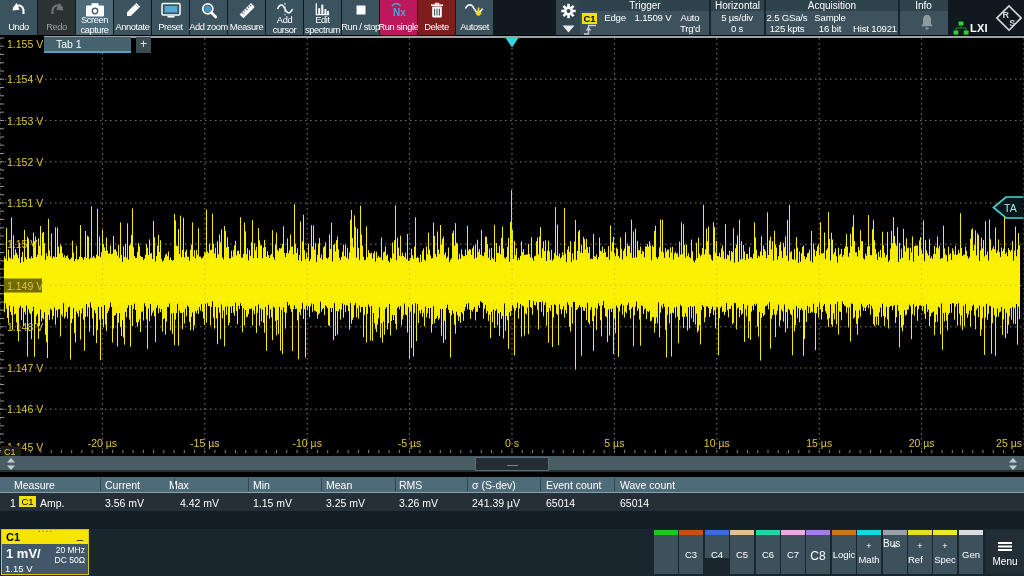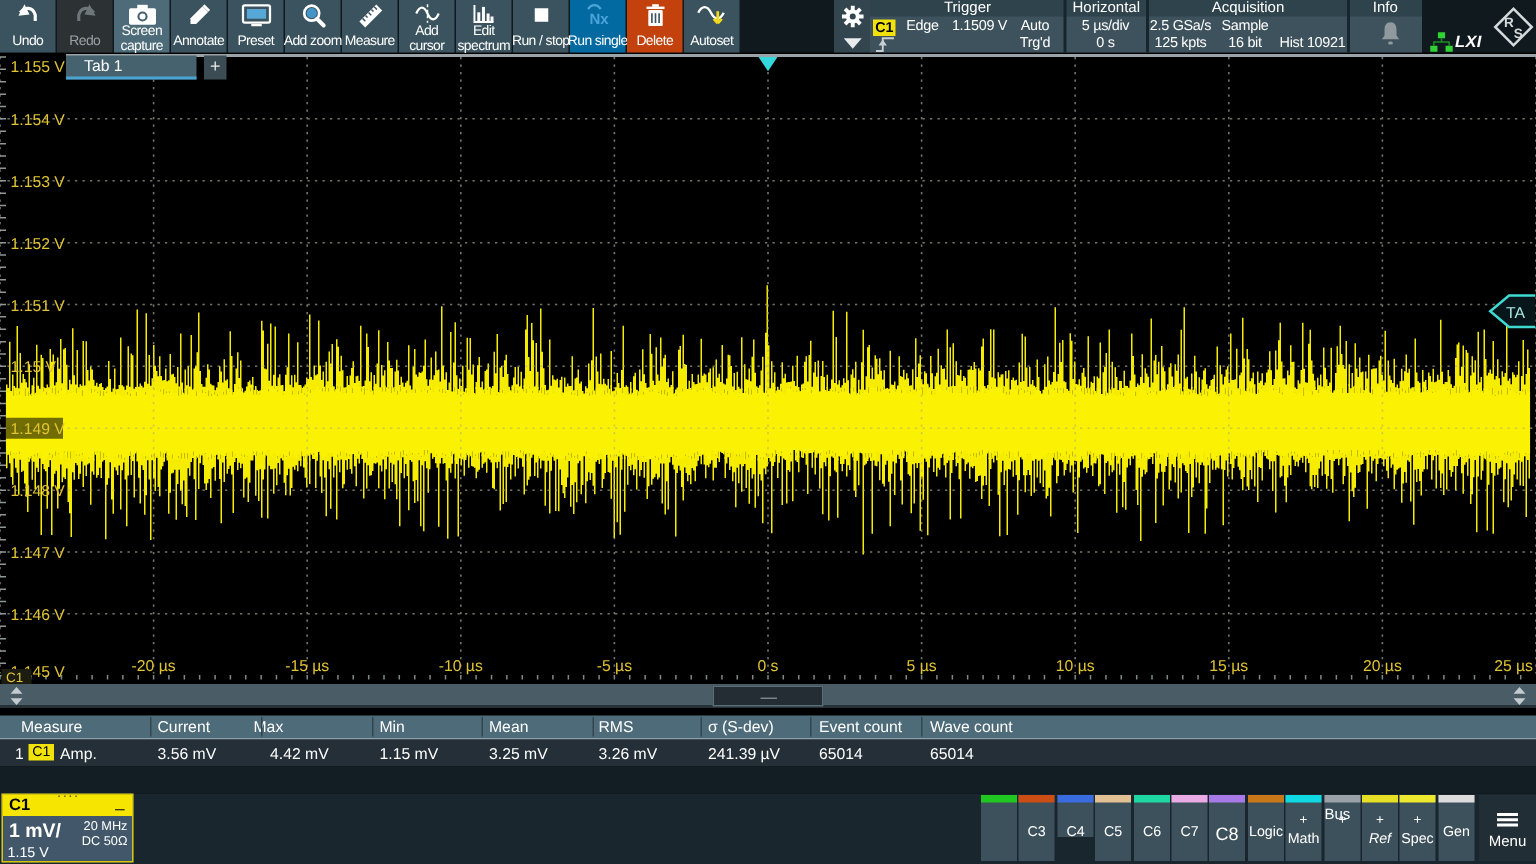--- a/index.html
+++ b/index.html
@@ -90,28 +90,28 @@
           <rect x="13" y="9" width="2" height="3.6" fill="#fff"></rect>
         </svg></div>
       <div class="tlabel2" style="color:#fff">Edit<br>spectrum</div>
     </div>
     <div class="tbtn" style="left:342px;background:#3a535e">
       <div class="ticon"><svg width="16" height="16" viewBox="0 0 16 16">
           <rect x="3.5" y="3.5" width="9" height="9" fill="#fff"></rect>
         </svg></div>
       <div class="tlabel" style="color:#fff">Run / stop</div>
     </div>
-    <div class="tbtn" style="left:380px;background:#0369a1">
+    <div class="tbtn" style="left:380px;background:#be185d">
       <div class="ticon"><svg width="24" height="16" viewBox="0 0 24 16">
           <path d="M5 4 C7.5 0.5, 11 0.5, 13.5 4" fill="none" stroke="#4aa4d8" stroke-width="1.5"></path>
           <text x="6" y="14" font-family="Liberation Sans" font-size="10" font-weight="bold" fill="#4aa4d8">Nx</text>
         </svg></div>
       <div class="tlabel" style="color:#fff">Run single</div>
     </div>
-    <div class="tbtn" style="left:418px;background:#c2410c">
+    <div class="tbtn" style="left:418px;background:#7f1d1d">
       <div class="ticon"><svg width="16" height="16" viewBox="0 0 16 16">
           <rect x="3.2" y="4.6" width="9.6" height="10.8" rx="0.8" fill="#fff"></rect>
           <rect x="2" y="2.4" width="12" height="1.6" fill="#fff"></rect>
           <rect x="5.8" y="0.8" width="4.4" height="1.8" fill="#fff"></rect>
           <path d="M5.6 6.8 v6.6 M8 6.8 v6.6 M10.4 6.8 v6.6" stroke="#3a535e" stroke-width="1.1"></path>
         </svg></div>
       <div class="tlabel" style="color:#fff">Delete</div>
     </div>
     <div class="tbtn" style="left:456px;background:#3a535e">
       <div class="ticon"><svg width="24" height="16" viewBox="0 0 24 16">
@@ -168,21 +168,21 @@
     <svg style="position:absolute;left:920px;top:14px" width="14" height="17" viewBox="0 0 14 17">
 <path d="M7 0.8 C4.2 0.8, 3 3, 3 5.8 L3 9.6 L1.2 12.2 L12.8 12.2 L11 9.6 L11 5.8 C11 3, 9.8 0.8, 7 0.8 Z" fill="#8f999e"></path>
 <rect x="5.4" y="13.6" width="3.2" height="2" rx="1" fill="#8f999e"></rect>
     </svg>
     <svg style="position:absolute;left:953px;top:21px" width="16" height="14" viewBox="0 0 16 14">
 <rect x="5.6" y="0.5" width="4.8" height="4" fill="#2fd135"></rect>
       <rect x="0.5" y="9.5" width="4.8" height="4" fill="#2fd135"></rect>
       <rect x="10.7" y="9.5" width="4.8" height="4" fill="#2fd135"></rect>
 <path d="M8 4.5 V7 M2.9 9.5 V7 H13.1 V9.5" fill="none" stroke="#1e8f24" stroke-width="1"></path>
     </svg>
-    <div style="position:absolute;left:970px;top:22px;width:24px;height:11px;color:#fff;font-size:11px;font-weight:bold;font-style:italic;font-family:'Liberation Sans',sans-serif;letter-spacing:0.2px;">LXI</div>
+    <div style="position:absolute;left:970px;top:22px;width:24px;height:11px;color:#fff;font-size:11px;font-weight:bold;font-family:'Liberation Sans',sans-serif;letter-spacing:0.2px;">LXI</div>
     <svg style="position:absolute;left:995px;top:3px" width="29" height="30" viewBox="0 0 29 30">
 <rect x="5.4" y="6.4" width="17.2" height="17.2" fill="none" stroke="#d4d9db" stroke-width="1.7" transform="rotate(45 14 15)"></rect>
 <text x="7.6" y="15" font-size="9" font-weight="bold" fill="#d4d9db" font-family="Liberation Sans">R</text>
 <text x="14.2" y="22.5" font-size="9" font-weight="bold" fill="#d4d9db" font-family="Liberation Sans">S</text>
     </svg>
 <svg style="position:absolute;left:0;top:0" width="1024" height="456" viewBox="0 0 1024 456">
       <rect x="0" y="36" width="1024" height="420" fill="#000"></rect>
       <path d="M0.0 38 V449 M102.4 38 V449 M204.8 38 V449 M307.2 38 V449 M409.6 38 V449 M512.0 38 V449 M614.4 38 V449 M716.8 38 V449 M819.2 38 V449 M921.6 38 V449 M1024.0 38 V449" stroke="#55554a" stroke-width="1" stroke-dasharray="1.5 3.5" fill="none"></path>
       <path d="M0 79.2 H1024 M0 120.5 H1024 M0 161.8 H1024 M0 203.0 H1024 M0 244.2 H1024 M0 285.5 H1024 M0 326.8 H1024 M0 368.0 H1024 M0 409.2 H1024" stroke="#4b4b42" stroke-width="1" stroke-dasharray="1.5 3.5" fill="none"></path>
       <path d="M0.0 450 V453 M10.2 450 V453 M20.5 450 V453 M30.7 450 V453 M41.0 450 V453 M51.2 450 V453 M61.4 450 V453 M71.7 450 V453 M81.9 450 V453 M92.2 450 V453 M102.4 450 V453 M112.6 450 V453 M122.9 450 V453 M133.1 450 V453 M143.4 450 V453 M153.6 450 V453 M163.8 450 V453 M174.1 450 V453 M184.3 450 V453 M194.6 450 V453 M204.8 450 V453 M215.0 450 V453 M225.3 450 V453 M235.5 450 V453 M245.8 450 V453 M256.0 450 V453 M266.2 450 V453 M276.5 450 V453 M286.7 450 V453 M297.0 450 V453 M307.2 450 V453 M317.4 450 V453 M327.7 450 V453 M337.9 450 V453 M348.2 450 V453 M358.4 450 V453 M368.6 450 V453 M378.9 450 V453 M389.1 450 V453 M399.4 450 V453 M409.6 450 V453 M419.8 450 V453 M430.1 450 V453 M440.3 450 V453 M450.6 450 V453 M460.8 450 V453 M471.0 450 V453 M481.3 450 V453 M491.5 450 V453 M501.8 450 V453 M512.0 450 V453 M522.2 450 V453 M532.5 450 V453 M542.7 450 V453 M553.0 450 V453 M563.2 450 V453 M573.4 450 V453 M583.7 450 V453 M593.9 450 V453 M604.2 450 V453 M614.4 450 V453 M624.6 450 V453 M634.9 450 V453 M645.1 450 V453 M655.4 450 V453 M665.6 450 V453 M675.8 450 V453 M686.1 450 V453 M696.3 450 V453 M706.6 450 V453 M716.8 450 V453 M727.0 450 V453 M737.3 450 V453 M747.5 450 V453 M757.8 450 V453 M768.0 450 V453 M778.2 450 V453 M788.5 450 V453 M798.7 450 V453 M809.0 450 V453 M819.2 450 V453 M829.4 450 V453 M839.7 450 V453 M849.9 450 V453 M860.2 450 V453 M870.4 450 V453 M880.6 450 V453 M890.9 450 V453 M901.1 450 V453 M911.4 450 V453 M921.6 450 V453 M931.8 450 V453 M942.1 450 V453 M952.3 450 V453 M962.6 450 V453 M972.8 450 V453 M983.0 450 V453 M993.3 450 V453 M1003.5 450 V453 M1013.8 450 V453" stroke="#7e8989" stroke-width="1" fill="none"></path>
@@ -306,21 +306,21 @@
       <div style="position:absolute;left:0;top:24px;width:24px;text-align:center;color:#fff;font-size:9.5px;">Math</div>
     </div>
     <div style="position:absolute;left:883px;top:530px;width:24px;height:44px;background:#3d515c">
       <div style="position:absolute;left:0;top:0;width:24px;height:5px;background:#9aa1a8"></div>
       <div style="position:absolute;left:0;top:11px;width:24px;text-align:center;color:#fff;font-size:9px;">+</div>
       <div style="position:absolute;left:0;top:8px;width:24px;color:#fff;font-size:10px;">Bus</div>
     </div>
     <div style="position:absolute;left:908px;top:530px;width:24px;height:44px;background:#3d515c">
       <div style="position:absolute;left:0;top:0;width:24px;height:5px;background:#e6df25"></div>
       <div style="position:absolute;left:0;top:11px;width:24px;text-align:center;color:#fff;font-size:9px;">+</div>
-      <div style="position:absolute;left:0;top:24px;width:24px;text-align:center;color:#fff;font-size:9.5px;font-style:italic;">Ref</div>
+      <div style="position:absolute;left:0;top:24px;width:24px;color:#fff;font-size:9.5px;">Ref</div>
     </div>
     <div style="position:absolute;left:933px;top:530px;width:24px;height:44px;background:#3d515c">
       <div style="position:absolute;left:0;top:0;width:24px;height:5px;background:#eee82e"></div>
       <div style="position:absolute;left:0;top:11px;width:24px;text-align:center;color:#fff;font-size:9px;">+</div>
       <div style="position:absolute;left:0;top:24px;width:24px;text-align:center;color:#fff;font-size:9.5px;">Spec</div>
     </div>
     <div style="position:absolute;left:959px;top:530px;width:24px;height:44px;background:#3d515c">
       <div style="position:absolute;left:0;top:0;width:24px;height:5px;background:#dcdcdc"></div>
       <div style="position:absolute;left:0;top:19px;width:24px;text-align:center;color:#fff;font-size:9.5px;">Gen</div>
     </div>

